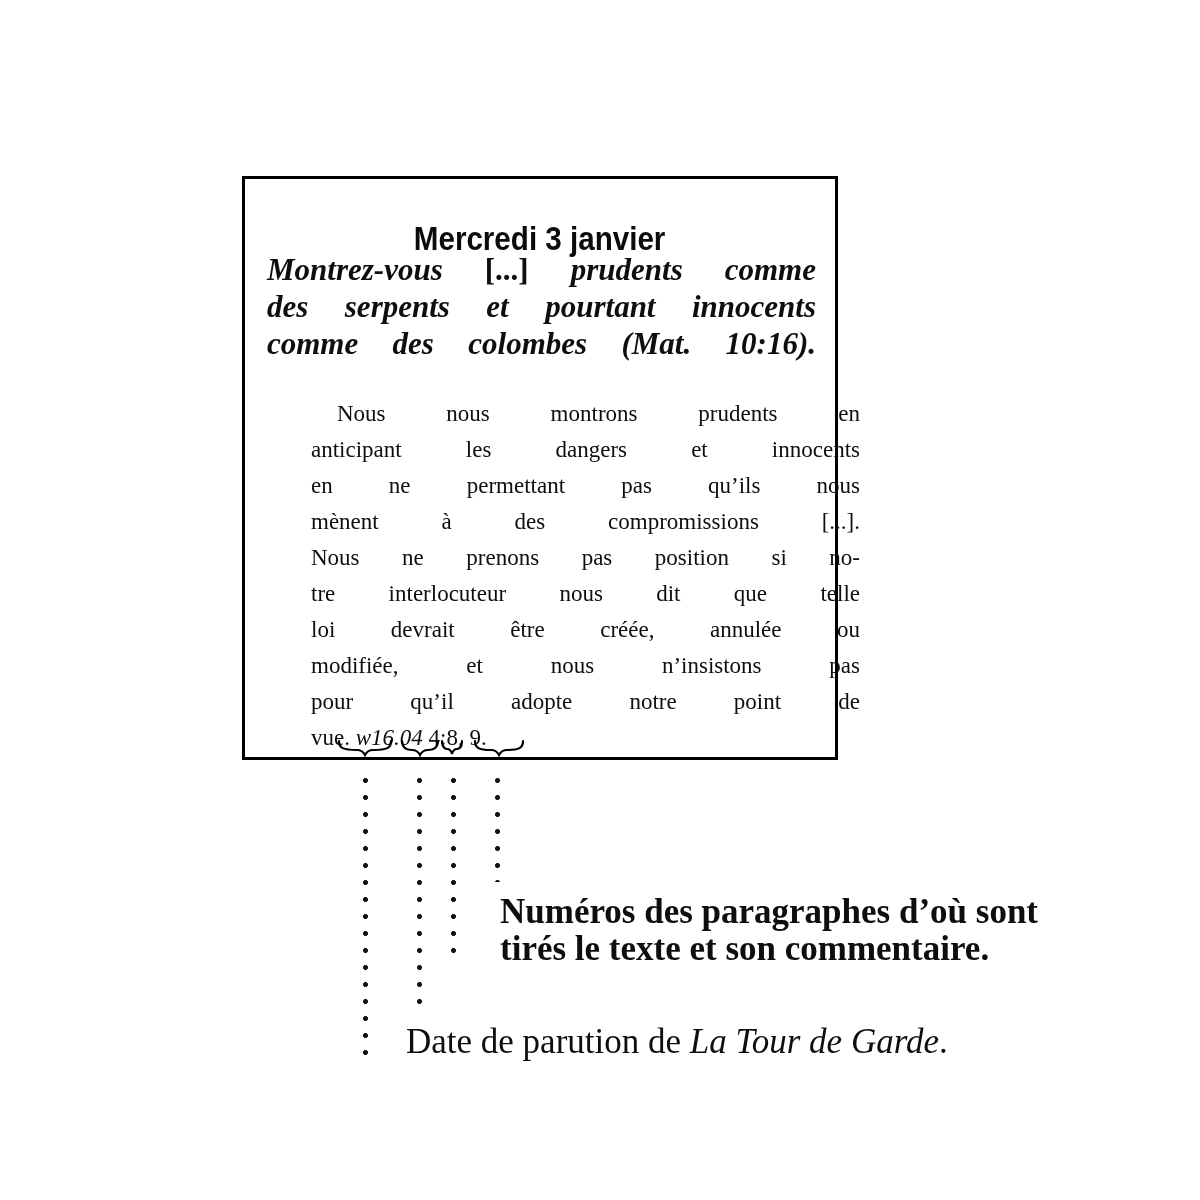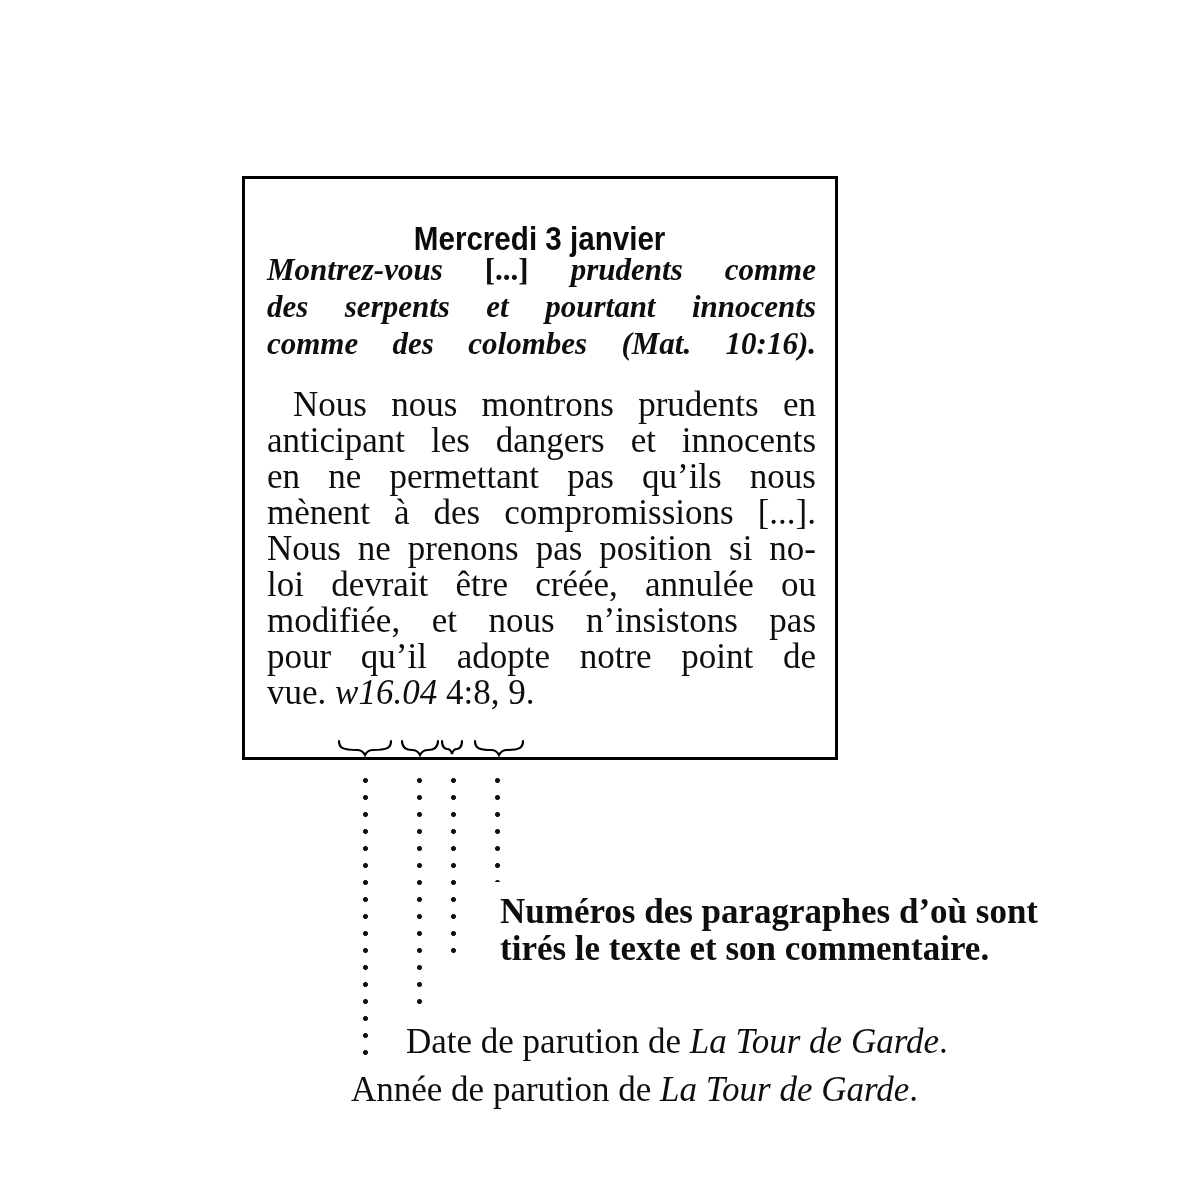--- a/index.html
+++ b/index.html
@@ -16,21 +16,21 @@
   }
   .dt-title {
     position:absolute; top:16px; left:0; width:100%; text-align:center;
     font-family:"Liberation Sans", sans-serif; font-weight:700;
     font-size:34px; line-height:40px; color:#0b0b0b;
   }
   .condense { display:inline-block; transform:scaleX(0.87); transform-origin:50% 50%; white-space:nowrap; }
 
   .textcol { position:absolute; left:22px; width:549px; }
   .verse   { top:72px;  font-size:31px; font-weight:700; font-style:italic; }
-  .commentary { top:208px; font-size:35px; }
+  .commentary { top:217px; font-size:23px;margin-left:44px; }
 
   .tline { display:block; text-align:justify; text-align-last:justify; }
   .verse .tline { height:37px; line-height:37px; }
   .commentary .tline { height:36px; line-height:36px; }
   .indent { padding-left:26px; }
   .lastline { text-align:left; text-align-last:left; }
   .upright { font-style:normal; }
   .wref { font-style:italic; }
 
   
@@ -74,20 +74,21 @@
       <span class="tline">des serpents et pourtant innocents</span>
       <span class="tline">comme des colombes (Mat. 10:16).</span>
     </div>
 
     <div class="textcol commentary">
       <span class="tline indent">Nous nous montrons prudents en</span>
       <span class="tline">anticipant les dangers et innocents</span>
       <span class="tline">en ne permettant pas qu’ils nous</span>
       <span class="tline">mènent à des compromissions [...].</span>
       <span class="tline">Nous ne prenons pas position si no-</span>
+      <span class="tline">tre interlocuteur nous dit que telle</span>
       <span class="tline">loi devrait être créée, annulée ou</span>
       <span class="tline">modifiée, et nous n’insistons pas</span>
       <span class="tline">pour qu’il adopte notre point de</span>
       <span class="tline lastline"><span>vue. </span><span class="wref">w16.04</span><span> 4:8, 9.</span></span>
     </div>
 
     <span class="brace" id="brace-year">
       <svg width="54" height="18" viewBox="0 0 54 18" xmlns="http://www.w3.org/2000/svg">
         <path d="M1,2 C1,9 5,11 19,11 C23,11 25,12 27,16 C29,12 31,11 35,11 C49,11 53,9 53,2" fill="none" stroke="#000" stroke-width="2.2" stroke-linecap="round"></path>
       </svg>
@@ -115,15 +116,14 @@
   <div class="leader" id="leader-paragraphs"></div>
 
   <div class="legend-label" id="label-paragraphs">
     <span>Numéros des paragraphes d’où sont</span><br>
     <span>tirés le texte et son commentaire.</span>
   </div>
 
 
   <div class="legend-label" id="label-date"><span>Date de parution de </span><span class="pub-title">La Tour de Garde</span><span>.</span></div>
 
-  <div class="legend-label" id="label-year"><span>Année de parution de </span><span class="pub-title">La Tour de Garde</span><span>.</span></div>
 
 </div>
 
 </body></html>

